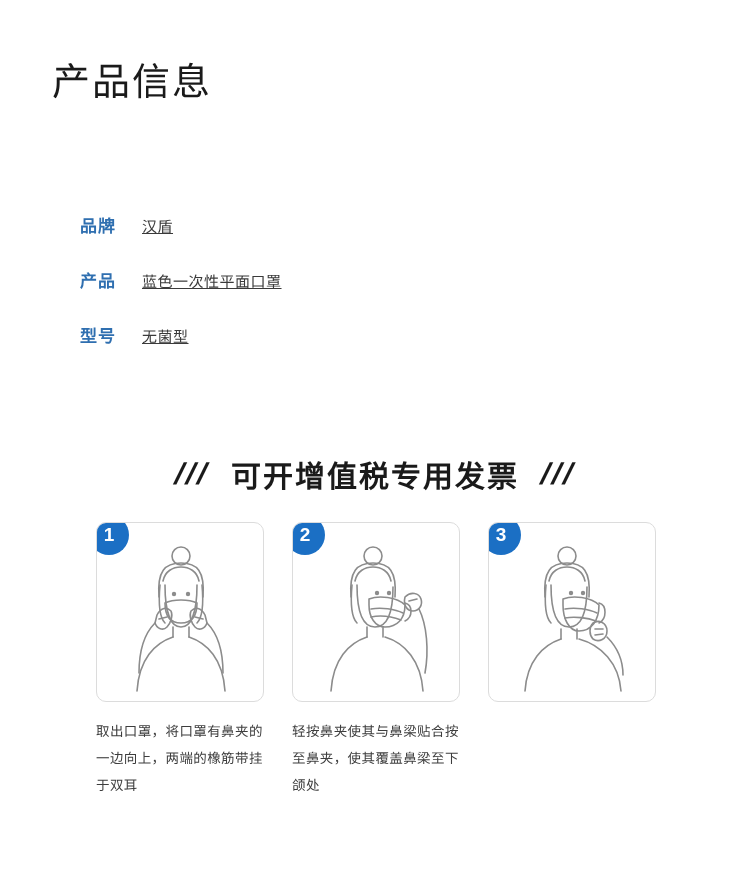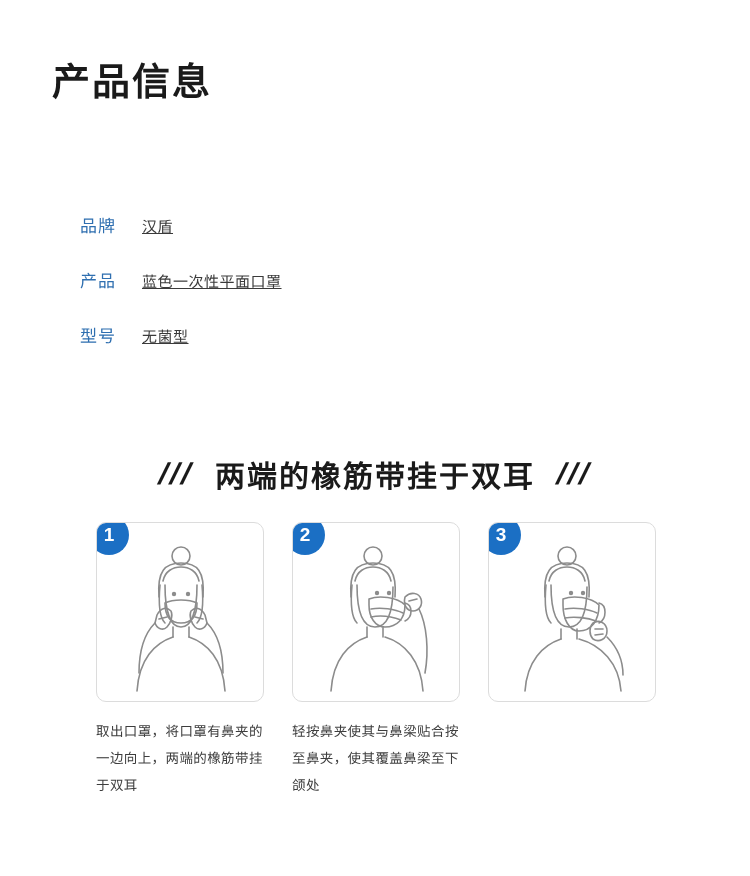--- a/index.html
+++ b/index.html
@@ -22,21 +22,21 @@
     height: 876px;
     background: #ffffff;
   }
 
   
   .page-title {
     position: absolute;
     left: 52px;
     top: 60px;
     font-size: 38px;
-    font-weight: bold;
+    font-weight: normal;
     letter-spacing: 2px;
     color: #1a1a1a;
     line-height: 1.2;
   }
 
   
   .spec-list {
     position: absolute;
     left: 80px;
     top: 212px;
@@ -44,21 +44,21 @@
   }
   .spec-row {
     display: flex;
     align-items: baseline;
     margin-bottom: 30px;
   }
   .spec-label {
     width: 62px;
     flex: 0 0 62px;
     font-size: 17px;
-    font-weight: normal;
+    font-weight: bold;
     color: #2f6fb0;
     letter-spacing: 1px;
   }
   .spec-value {
     font-size: 15px;
     color: #3a3a3a;
     letter-spacing: 0.5px;
     text-decoration: underline;
   }
 
@@ -156,21 +156,21 @@
       <div class="spec-value">蓝色一次性平面口罩</div>
     </div>
     <div class="spec-row">
       <div class="spec-label">型号</div>
       <div class="spec-value">无菌型</div>
     </div>
   </div>
 
   <div class="invoice-banner">
     <span class="slash">///</span>
-    <span class="invoice-text">两端的橡筋带挂于双耳</span>
+    <span class="invoice-text">可开增值税专用发票</span>
     <span class="slash">///</span>
   </div>
 
   <div class="steps">
 
     <div class="step">
       <div class="step-figure">
         <div class="step-badge">1</div>
         <svg width="168" height="180" viewBox="0 0 168 180" fill="none">
           <g stroke="#8c8c8c" stroke-width="1.6" fill="none" stroke-linecap="round" stroke-linejoin="round">

